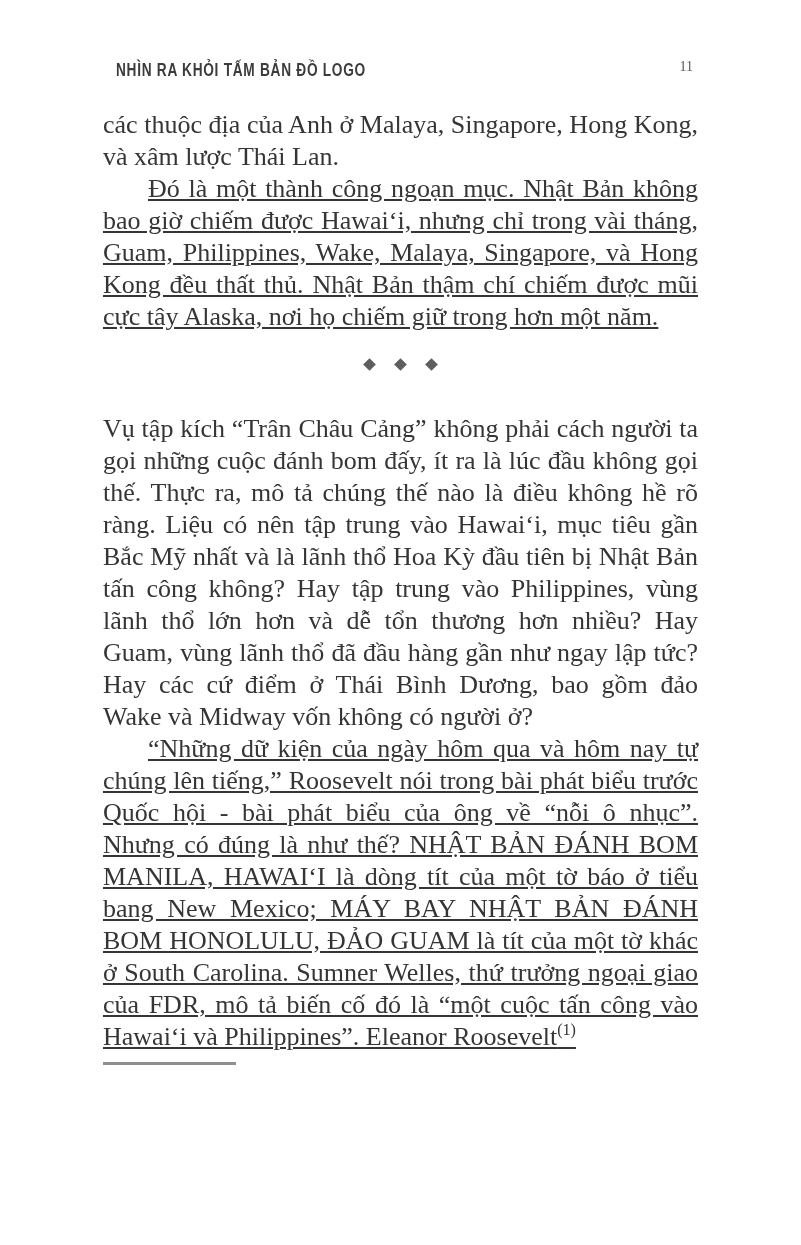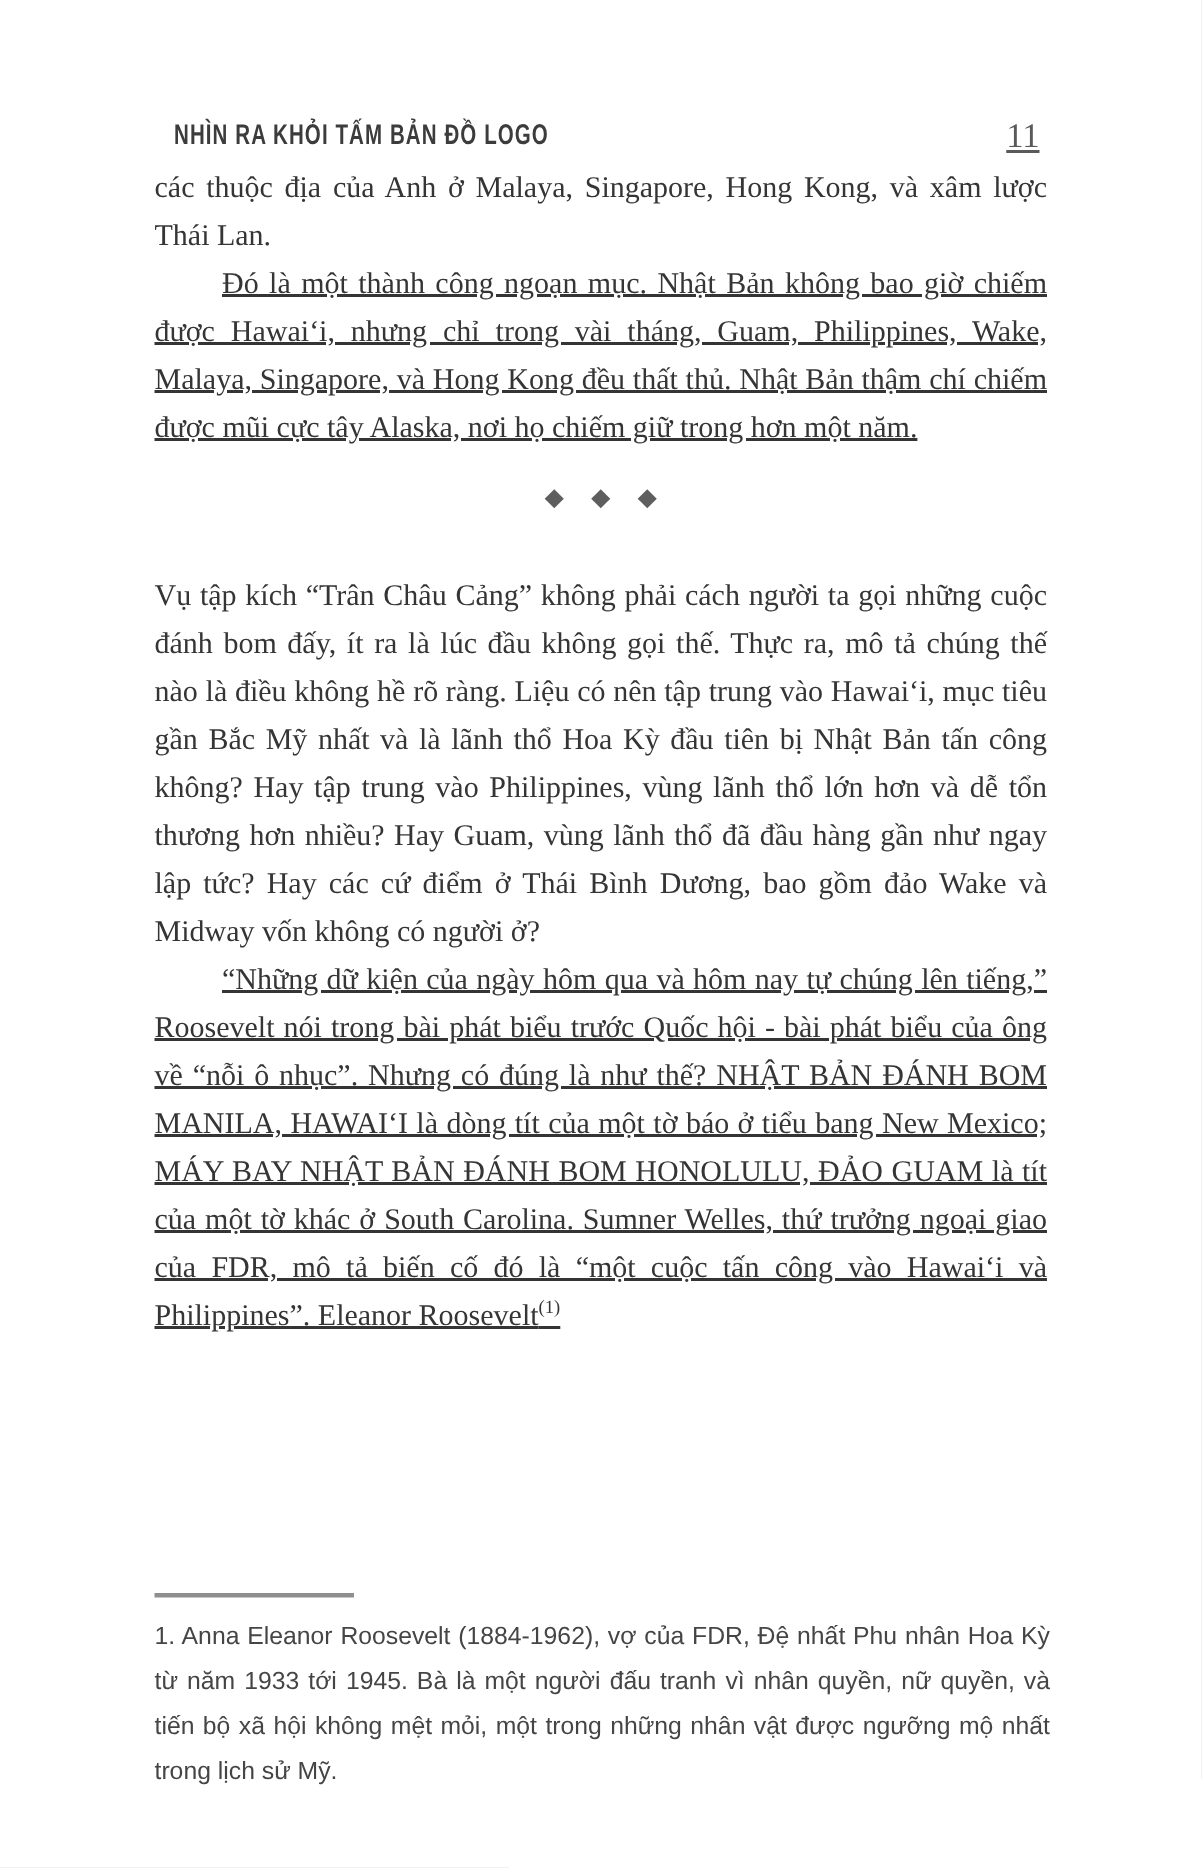--- a/index.html
+++ b/index.html
@@ -11,53 +11,52 @@
     position: relative;
     width: 801px;
     height: 1245px;
     background: var(--background, #ffffff);
     overflow: hidden;
     font-family: "Liberation Serif", serif;
   }
   
   .running-header {
     position: absolute;
-    top: 78px;
+    top: 59px;
     left: 103px;
     right: 108px;
     display: flex;
     justify-content: space-between;
-    align-items: center;
+    align-items: flex-start;
     padding-left: 13px;
   }
   .running-title {
     display: inline-block;
     font-family: "Liberation Sans", sans-serif;
     font-weight: bold;
     font-size: 19px;
     letter-spacing: 1px;
     color: var(--header, #3c3c3c);
     transform: scaleX(0.72);
     transform-origin: left center;
     white-space: nowrap;
   }
   .page-number {
     font-family: "Liberation Serif", serif;
-    font-size: 23px;
+    font-size: 14px;
     color: var(--page-number, #5a5a5a);
-    text-decoration: underline;
   }
   
   .body-text {
     position: absolute;
     top: 109px;
     left: 103px;
     width: 595px;
     color: var(--text, #353535);
-    font-size: 20px;
+    font-size: 26px;
     line-height: 32px;
   }
   .para {
     margin: 0;
     text-align: justify;
   }
   .para.indent {
     text-indent: 45px;
     text-decoration: underline;
   }
@@ -124,16 +123,15 @@
         <span class="diamond"></span>
         <span class="diamond"></span>
         <span class="diamond"></span>
       </div>
       <p class="para"><span>Vụ tập kích “Trân Châu Cảng” không phải cách người ta gọi những cuộc đánh bom đấy, ít ra là lúc đầu không gọi thế. Thực ra, mô tả chúng thế nào là điều không hề rõ ràng. Liệu có nên tập trung vào Hawaiʻi, mục tiêu gần Bắc Mỹ nhất và là lãnh thổ Hoa Kỳ đầu tiên bị Nhật Bản tấn công không? Hay tập trung vào Philippines, vùng lãnh thổ lớn hơn và dễ tổn thương hơn nhiều? Hay Guam, vùng lãnh thổ đã đầu hàng gần như ngay lập tức? Hay các cứ điểm ở Thái Bình Dương, bao gồm đảo Wake và Midway vốn không có người ở?</span></p>
       <p class="para indent"><span>“Những dữ kiện của ngày hôm qua và hôm nay tự chúng lên tiếng,” Roosevelt nói trong bài phát biểu trước Quốc hội - bài phát biểu của ông về “nỗi ô nhục”. Nhưng có đúng là như thế? NHẬT BẢN ĐÁNH BOM MANILA, HAWAIʻI là dòng tít của một tờ báo ở tiểu bang New Mexico; MÁY BAY NHẬT BẢN ĐÁNH BOM HONOLULU, ĐẢO GUAM là tít của một tờ khác ở South Carolina. Sumner Welles, thứ trưởng ngoại giao của FDR, mô tả biến cố đó là “một cuộc tấn công vào Hawaiʻi và Philippines”. Eleanor Roosevelt</span><sup>(1)</sup></p>
     </div>
 
   <div class="footnote">
     <div class="footnote-rule"></div>
-    <p class="footnote-text">1. Anna Eleanor Roosevelt (1884-1962), vợ của FDR, Đệ nhất Phu nhân Hoa Kỳ từ năm 1933 tới 1945. Bà là một người đấu tranh vì nhân quyền, nữ quyền, và tiến bộ xã hội không mệt mỏi, một trong những nhân vật được ngưỡng mộ nhất trong lịch sử Mỹ.</p>
   </div>
 
 </div>
 
 </body></html>

